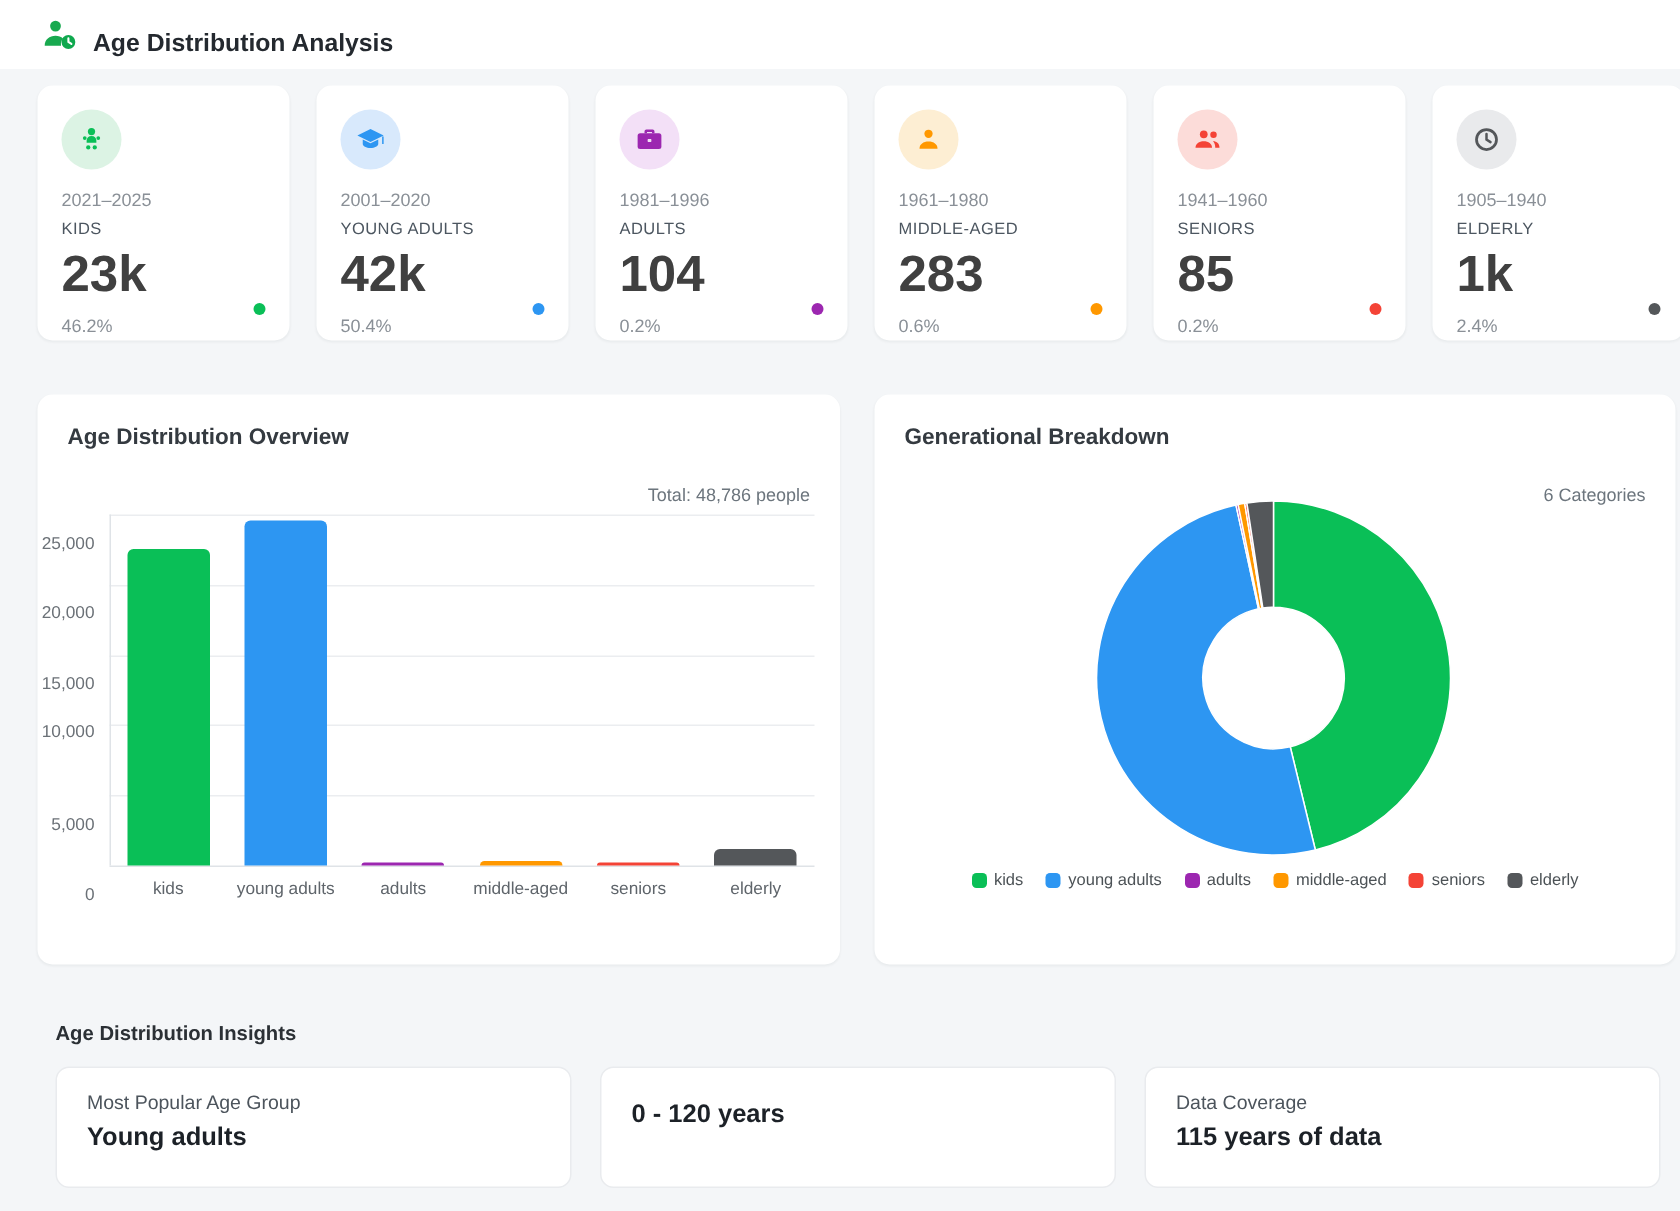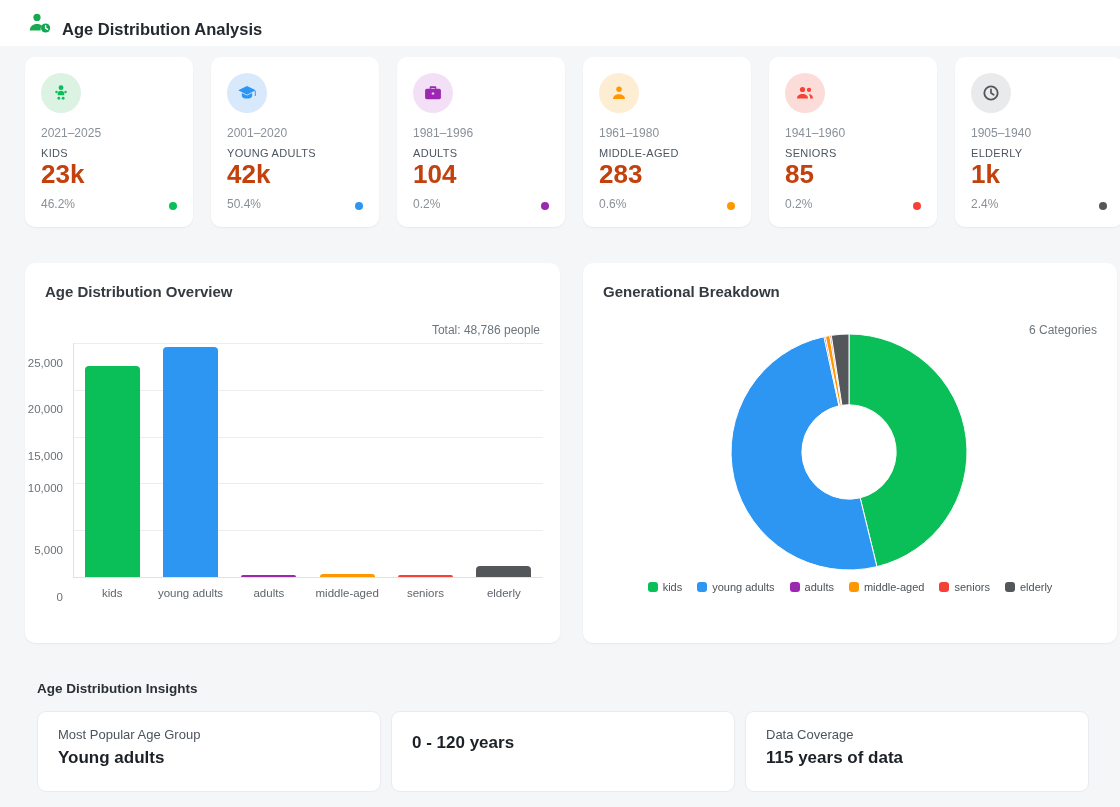--- a/index.html
+++ b/index.html
@@ -22,21 +22,21 @@
   .stat-row { position:absolute; left:25px; top:57px; display:flex; gap:18px; }
   .stat-card {
     width:168px; height:170px; background:#fff; border-radius:10px;
     box-shadow:0 1px 2px rgba(20,30,40,.06); padding:16px; position:relative;
     flex:0 0 auto;
   }
   .stat-icon-circle { width:40px; height:40px; border-radius:50%; display:flex; align-items:center; justify-content:center; }
   .stat-icon-circle svg { width:20px; height:20px; }
   .stat-period { margin-top:13px; font-size:12px; color:#8a9097; }
   .stat-label { margin-top:7px; font-size:11px; color:#4c5660; letter-spacing:.3px; }
-  .stat-value { font-size:26px; font-weight:700; color:#c2410c; }
+  .stat-value { margin-top:5px; font-size:34px; font-weight:700; color:#404040; }
   .stat-percent { margin-top:7px; font-size:12px; color:#8a9097; }
   .stat-dot { position:absolute; right:16px; bottom:17px; width:8px; height:8px; border-radius:50%; }
 
   
   .panel {
     position:absolute; background:#fff; border-radius:10px;
     box-shadow:0 1px 2px rgba(20,30,40,.06);
   }
   .panel-bar { left:25px; top:263px; width:535px; height:380px; }
   .panel-donut { left:583px; top:263px; width:534px; height:380px; }
@@ -54,21 +54,21 @@
 
   
   .donut-svg { position:absolute; left:0; top:0; }
   .legend-row { position:absolute; left:0; top:318px; width:100%; display:flex; justify-content:center; gap:15px; }
   .legend-item { display:flex; align-items:center; gap:5px; cursor:pointer; }
   .legend-swatch { width:10px; height:10px; border-radius:3px; }
   .legend-label { font-size:11px; color:#4c5256; }
 
   
   .insights-heading { position:absolute; left:37px; top:681px; font-size:13.5px; font-weight:700; color:#2b3035; }
-  .insights-row { position:absolute; left:37px; top:711px; display:flex; gap:10px; }
+  .insights-row { position:absolute; left:37px; top:711px; display:flex; gap:19px; }
   .insight-card {
     width:344px; height:81px; background:#fff; border:1px solid #e9ebee;
     border-radius:9px; padding:15px 20px;
   }
   .insight-label { font-size:13px; color:#4c545c; }
   .insight-value { margin-top:6px; font-size:17px; font-weight:700; color:#1c2127; }
 </style>
 </head>
 <body>
 

